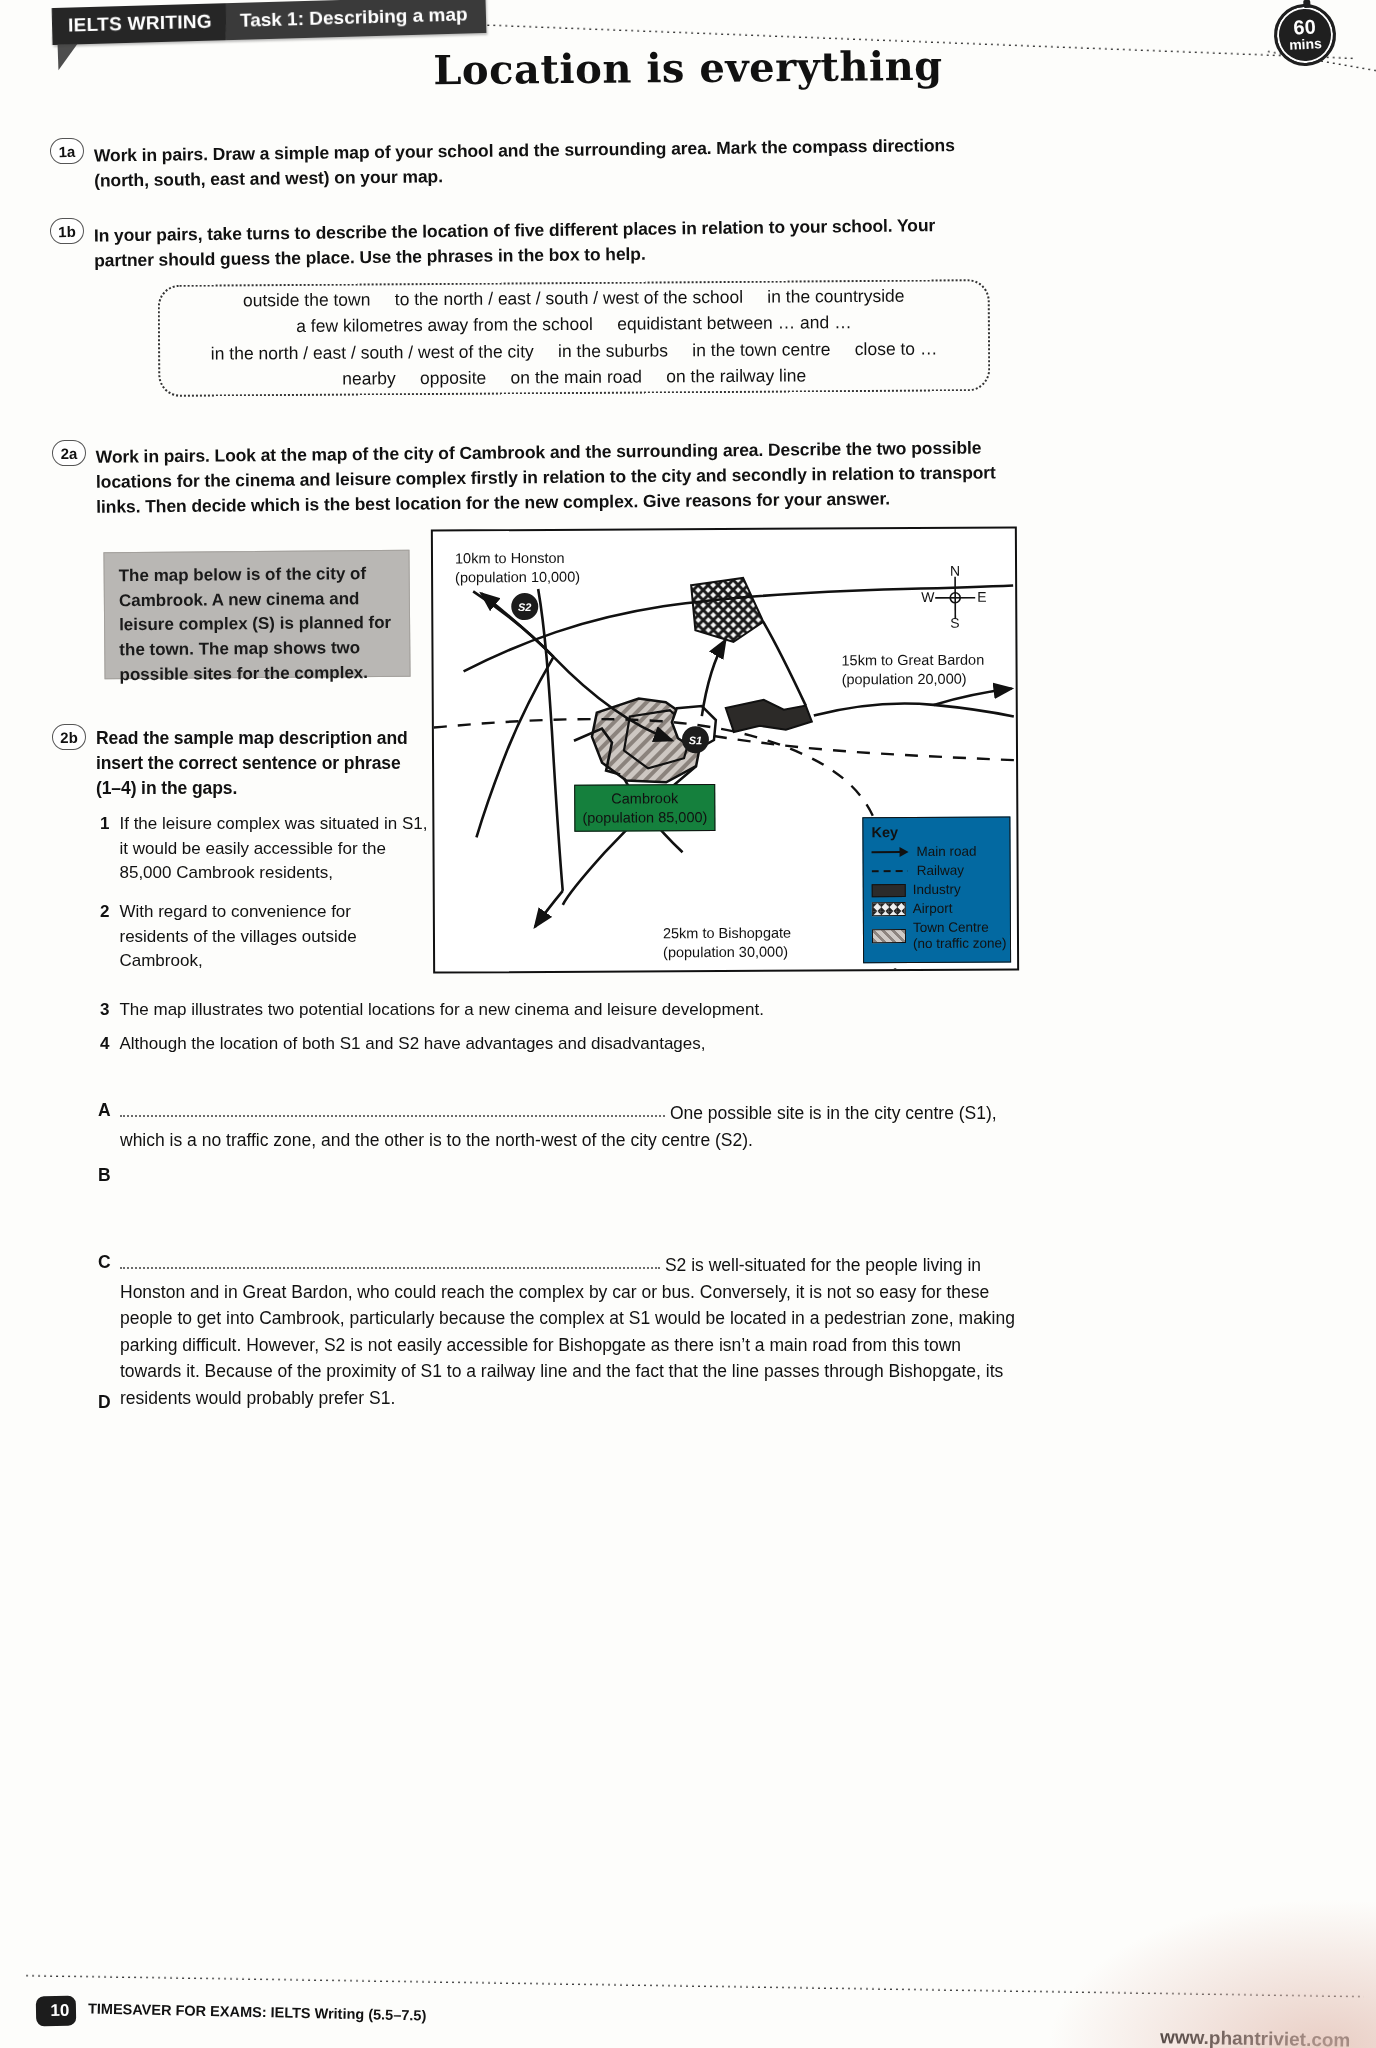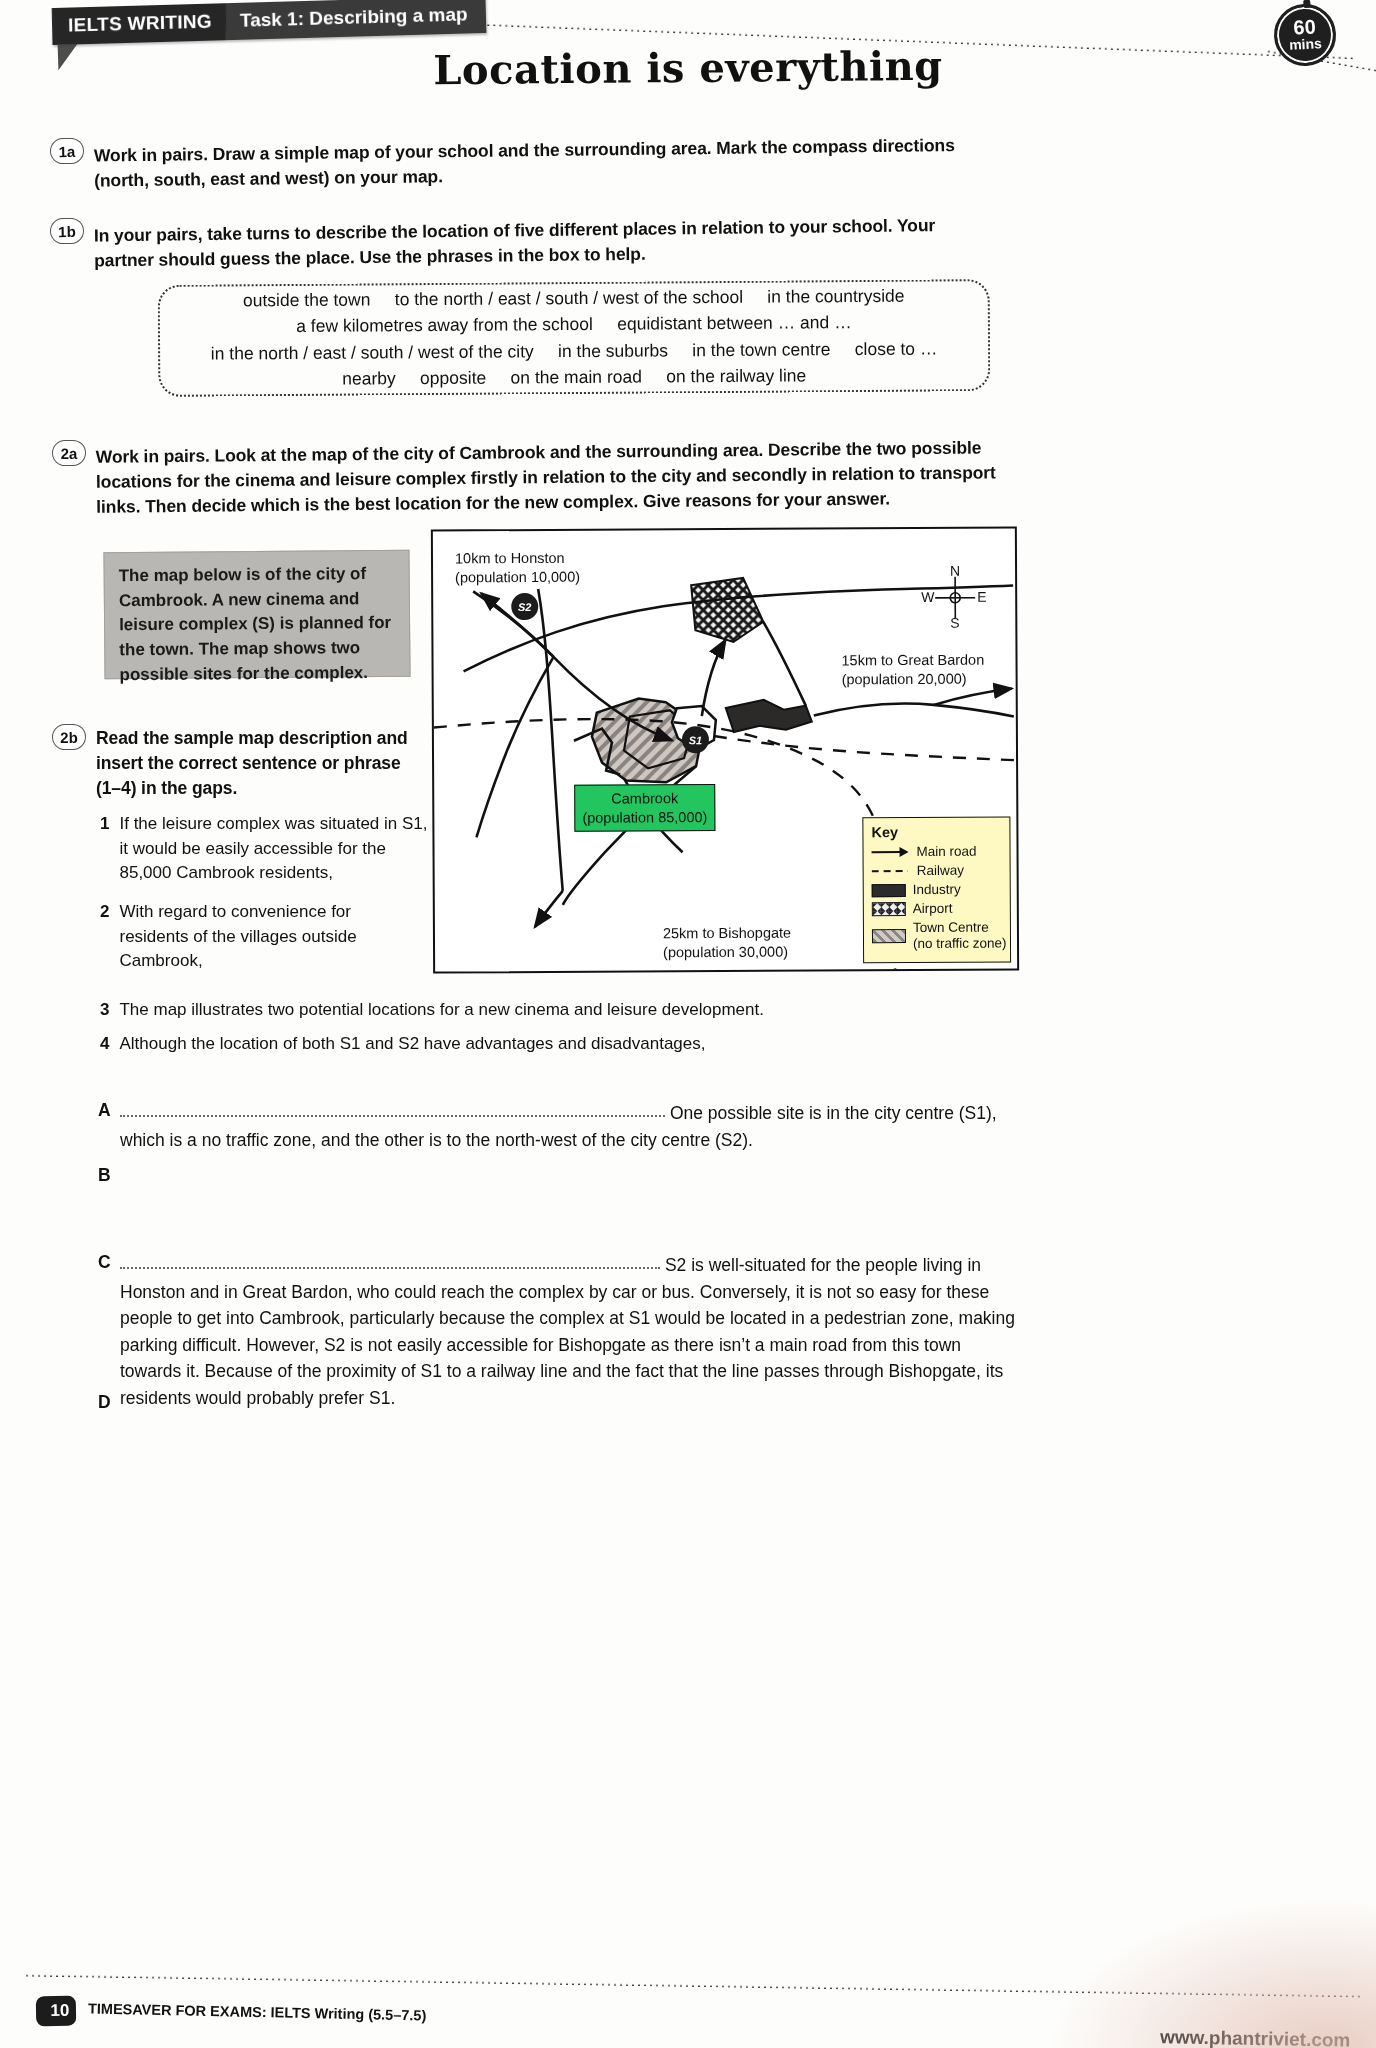--- a/index.html
+++ b/index.html
@@ -140,27 +140,27 @@
   .map-label { position:absolute; font-size:14.5px; line-height:1.3; white-space:pre; }
   .map-badge {
     position:absolute; width:27px;height:27px;border-radius:50%;
     background:#1c1c1c; color:#fff;
     display:flex;align-items:center;justify-content:center;
     font-weight:bold; font-size:11px;
     font-style:italic;
   }
   .map-textbox {
     position:absolute;
-    border:1.6px solid #111; background:#22c55e;
+    border:1.6px solid #111; background:#15803d;
     font-size:14.5px; line-height:1.28;
     padding:4px 7px; white-space:pre; text-align:center;
   }
   .key-box {
     position:absolute; right:6px; bottom:6px;
-    width:148px; border:1.6px solid #111; background:#fef9c3;
+    width:148px; border:1.6px solid #111; background:#0369a1;
     padding:6px 7px 7px 8px;
     font-size:13.5px;
   }
   .key-title { font-weight:bold; font-size:14.5px; margin-bottom:4px; }
   .key-row { display:flex; align-items:center; gap:7px; margin-bottom:3.5px; line-height:1.15; }
   .key-row .lbl { white-space:pre; }
   .sw { width:38px; height:14px; flex:none; position:relative; }
   .sw-road::before{content:"";position:absolute;top:6px;left:0;width:30px;height:2px;background:#111;}
   .sw-road::after{content:"";position:absolute;top:2px;left:28px;border-left:9px solid #111;border-top:5px solid transparent;border-bottom:5px solid transparent;}
   .sw-rail::before{content:"";position:absolute;top:6px;left:0;width:36px;height:2px;

